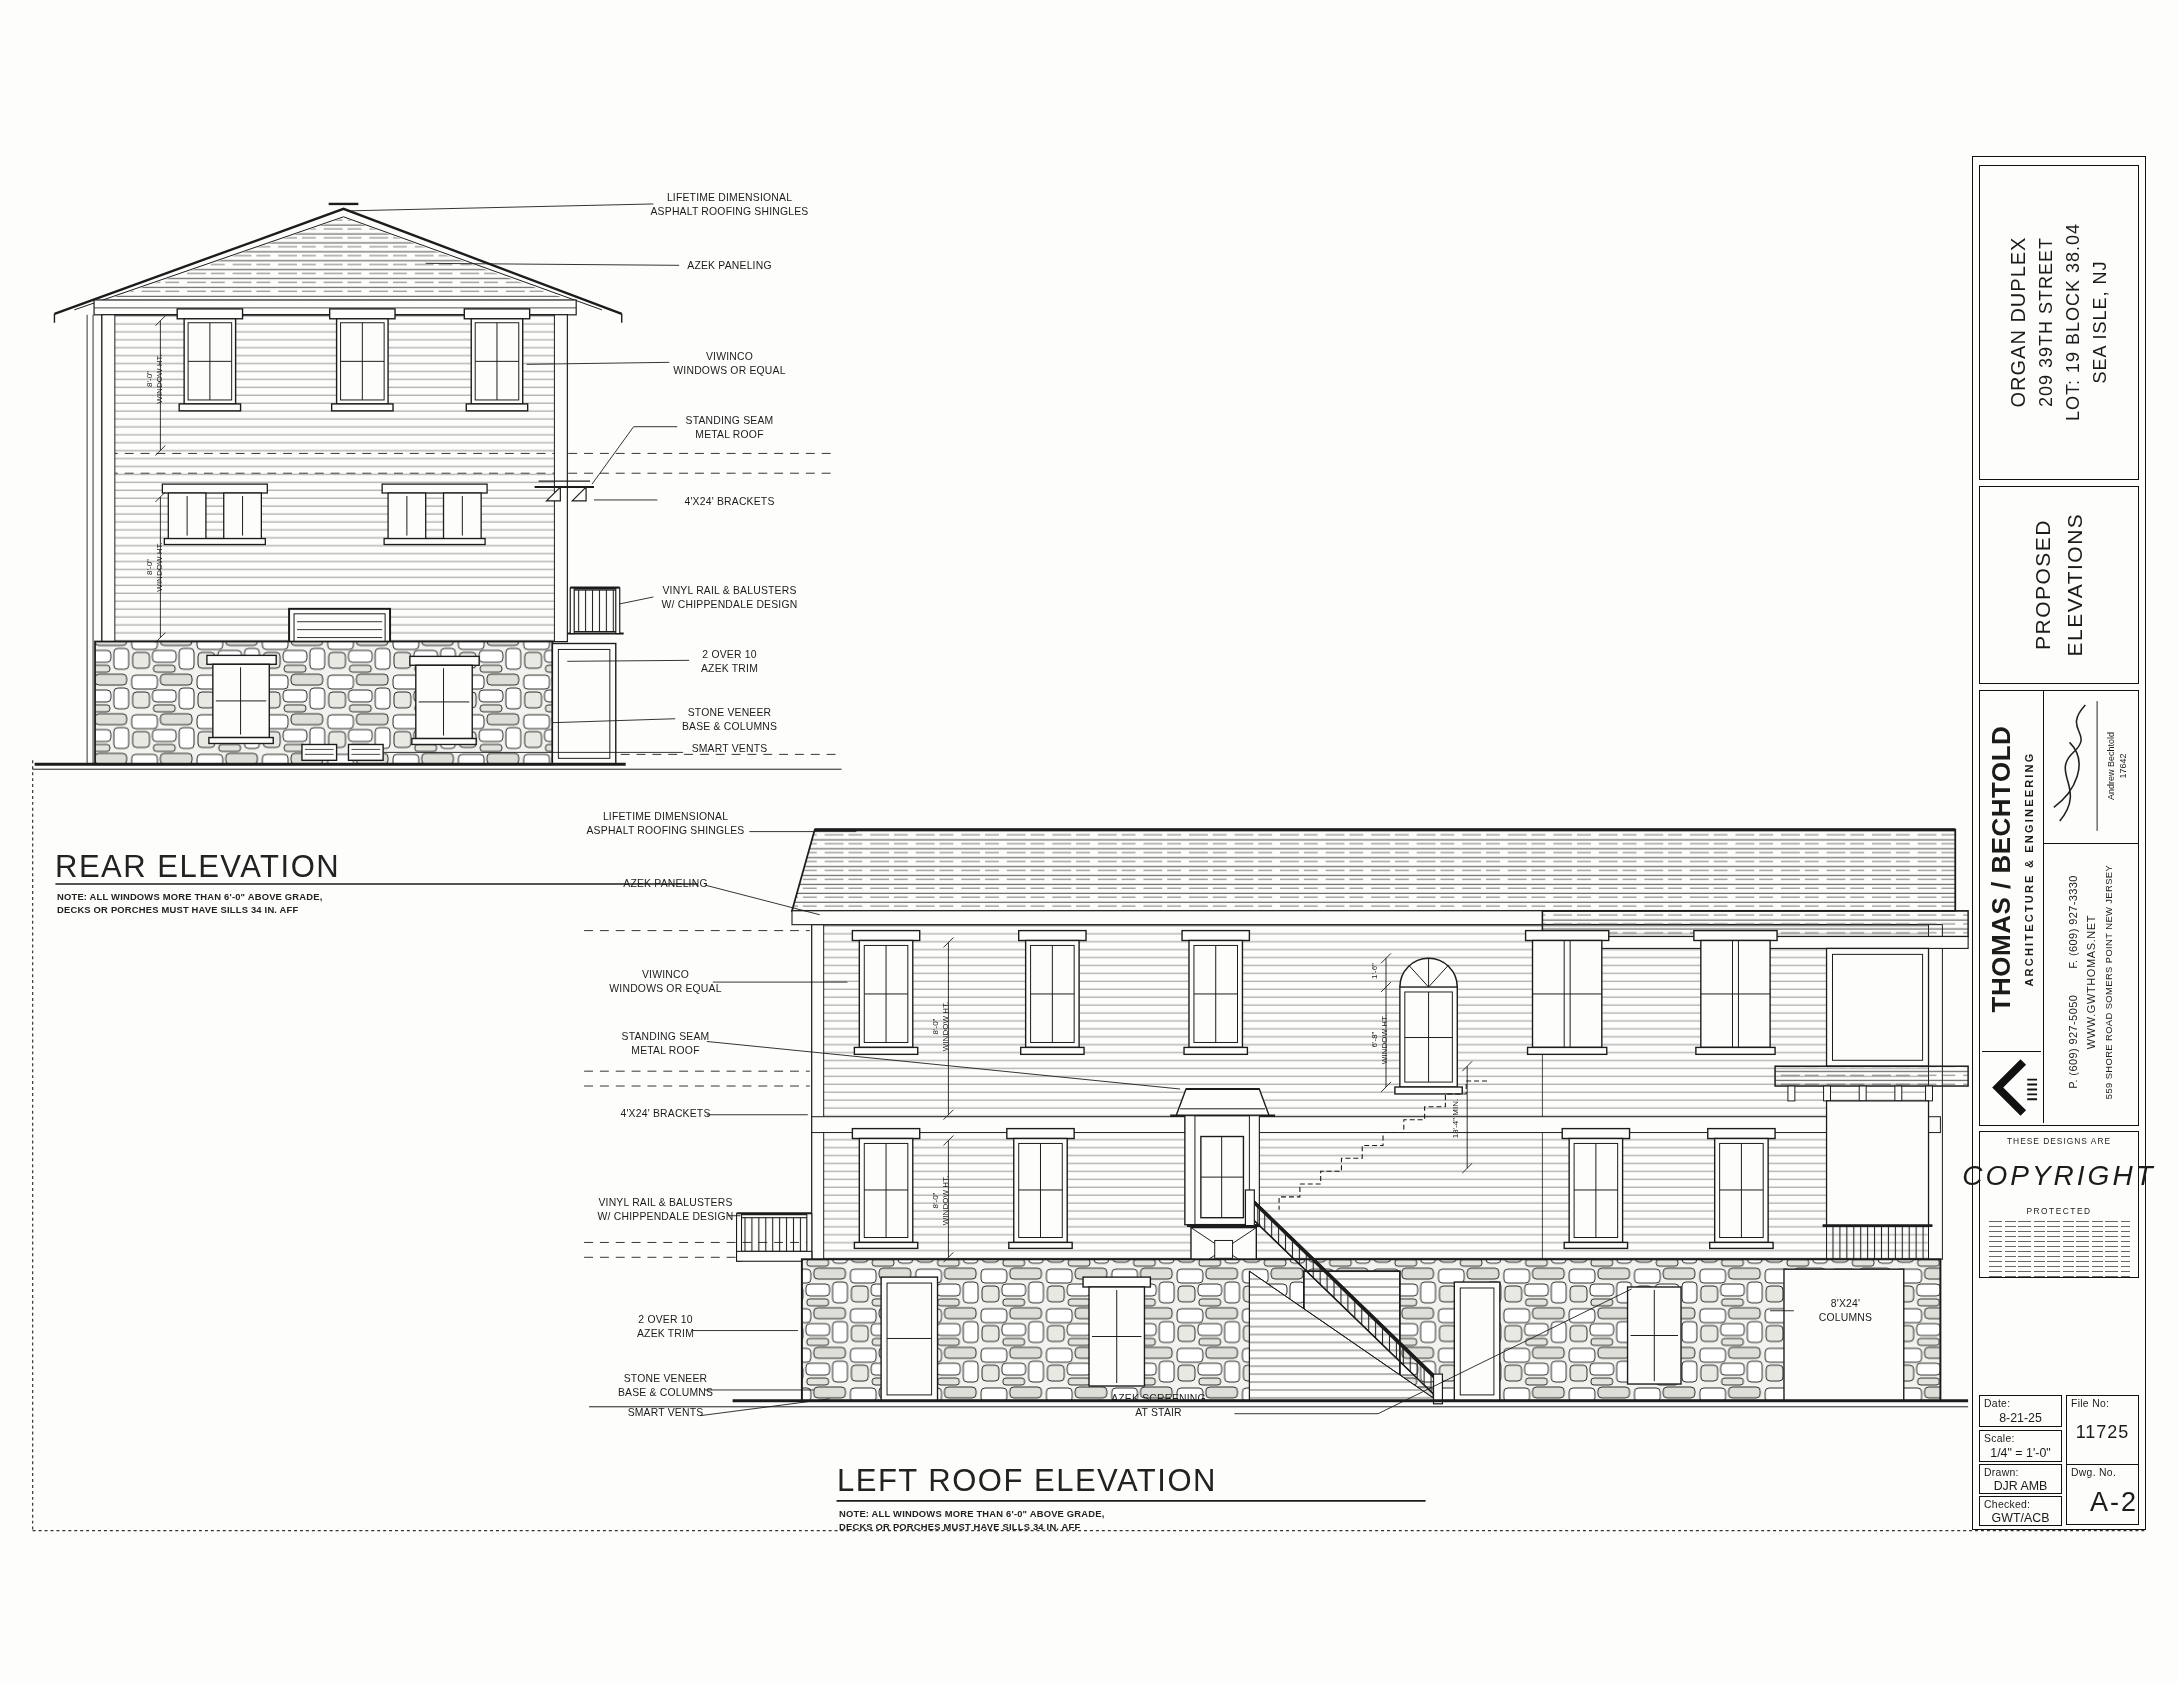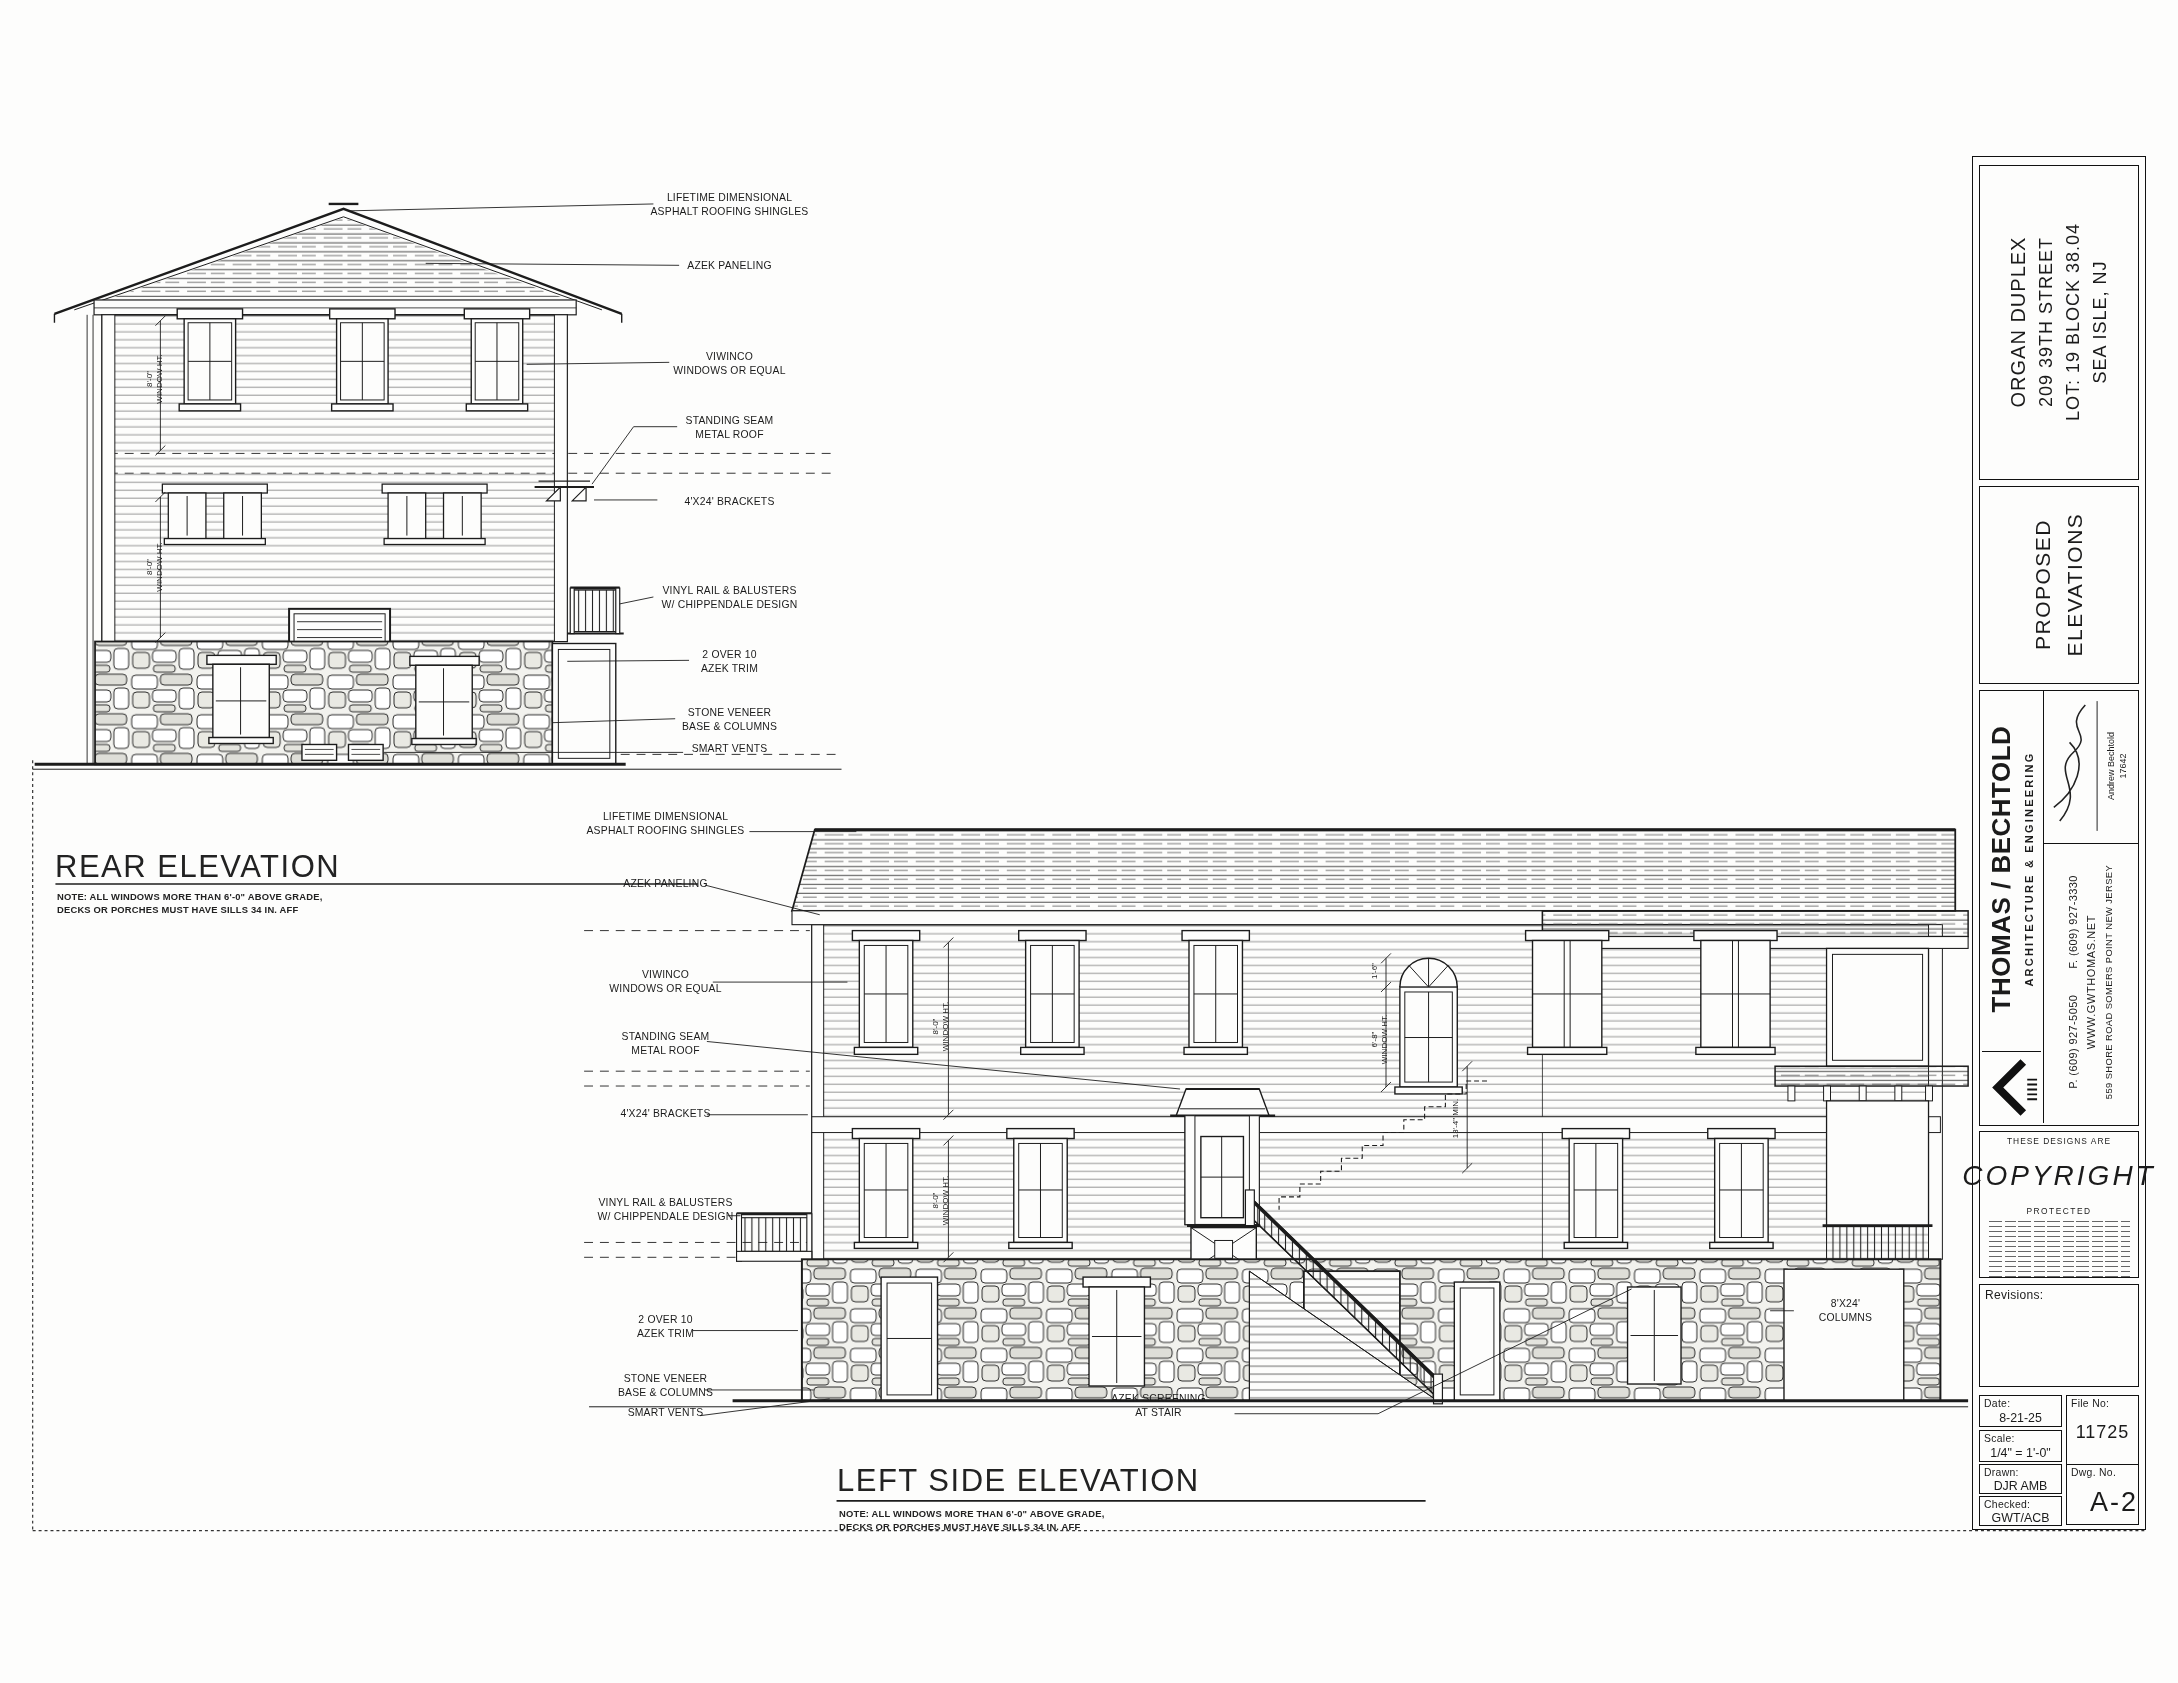--- a/index.html
+++ b/index.html
@@ -391,21 +391,21 @@
 AZEK TRIM</div>
 <div class="co" style="left:648px;top:706px">STONE VENEER
 BASE &amp; COLUMNS</div>
 <div class="co" style="left:648px;top:742px">SMART VENTS</div>
 
 <div class="dim" style="left:145px;top:421px;width:84px">8'-0"
 WINDOW HT.</div>
 <div class="dim" style="left:145px;top:609px;width:84px">8'-0"
 WINDOW HT.</div>
 
-<div class="dtitle" style="left:837px;top:1463px">LEFT SIDE ELEVATION</div>
+<div class="dtitle" style="left:837px;top:1463px">LEFT ROOF ELEVATION</div>
 <div class="dnote" style="left:839px;top:1507px">NOTE: ALL WINDOWS MORE THAN 6'-0" ABOVE GRADE,
 DECKS OR PORCHES MUST HAVE SILLS 34 IN. AFF</div>
 
 <div class="co" style="left:584px;top:810px">LIFETIME DIMENSIONAL
 ASPHALT ROOFING SHINGLES</div>
 <div class="co" style="left:584px;top:877px">AZEK PANELING</div>
 <div class="co" style="left:584px;top:968px">VIWINCO
 WINDOWS OR EQUAL</div>
 <div class="co" style="left:584px;top:1030px">STANDING SEAM
 METAL ROOF</div>
@@ -488,23 +488,20 @@
     </div>
   </div>
 
   <div class="tb-box" style="left:6px;top:974px;width:160px;height:147px;display:flex;flex-direction:column;align-items:center">
     <div class="cp1">THESE DESIGNS ARE</div>
     <div class="cp2">COPYRIGHT</div>
     <div class="cp3">PROTECTED</div>
     <div class="fineprint"></div>
   </div>
 
-  <div class="tb-box" style="left:6px;top:1127px;width:160px;height:103px">
-    <div class="rev-label">Revisions:</div>
-  </div>
 
   <div class="abs" style="left:6px;top:1236px;width:160px;height:133px">
     <div class="tb-box" style="left:0;top:2px;width:83px;height:32px">
       <div class="fld-label">Date:</div>
       <div class="fld-val">8-21-25</div>
     </div>
     <div class="tb-box" style="left:0;top:37px;width:83px;height:32px">
       <div class="fld-label">Scale:</div>
       <div class="fld-val">1/4" = 1'-0"</div>
     </div>

